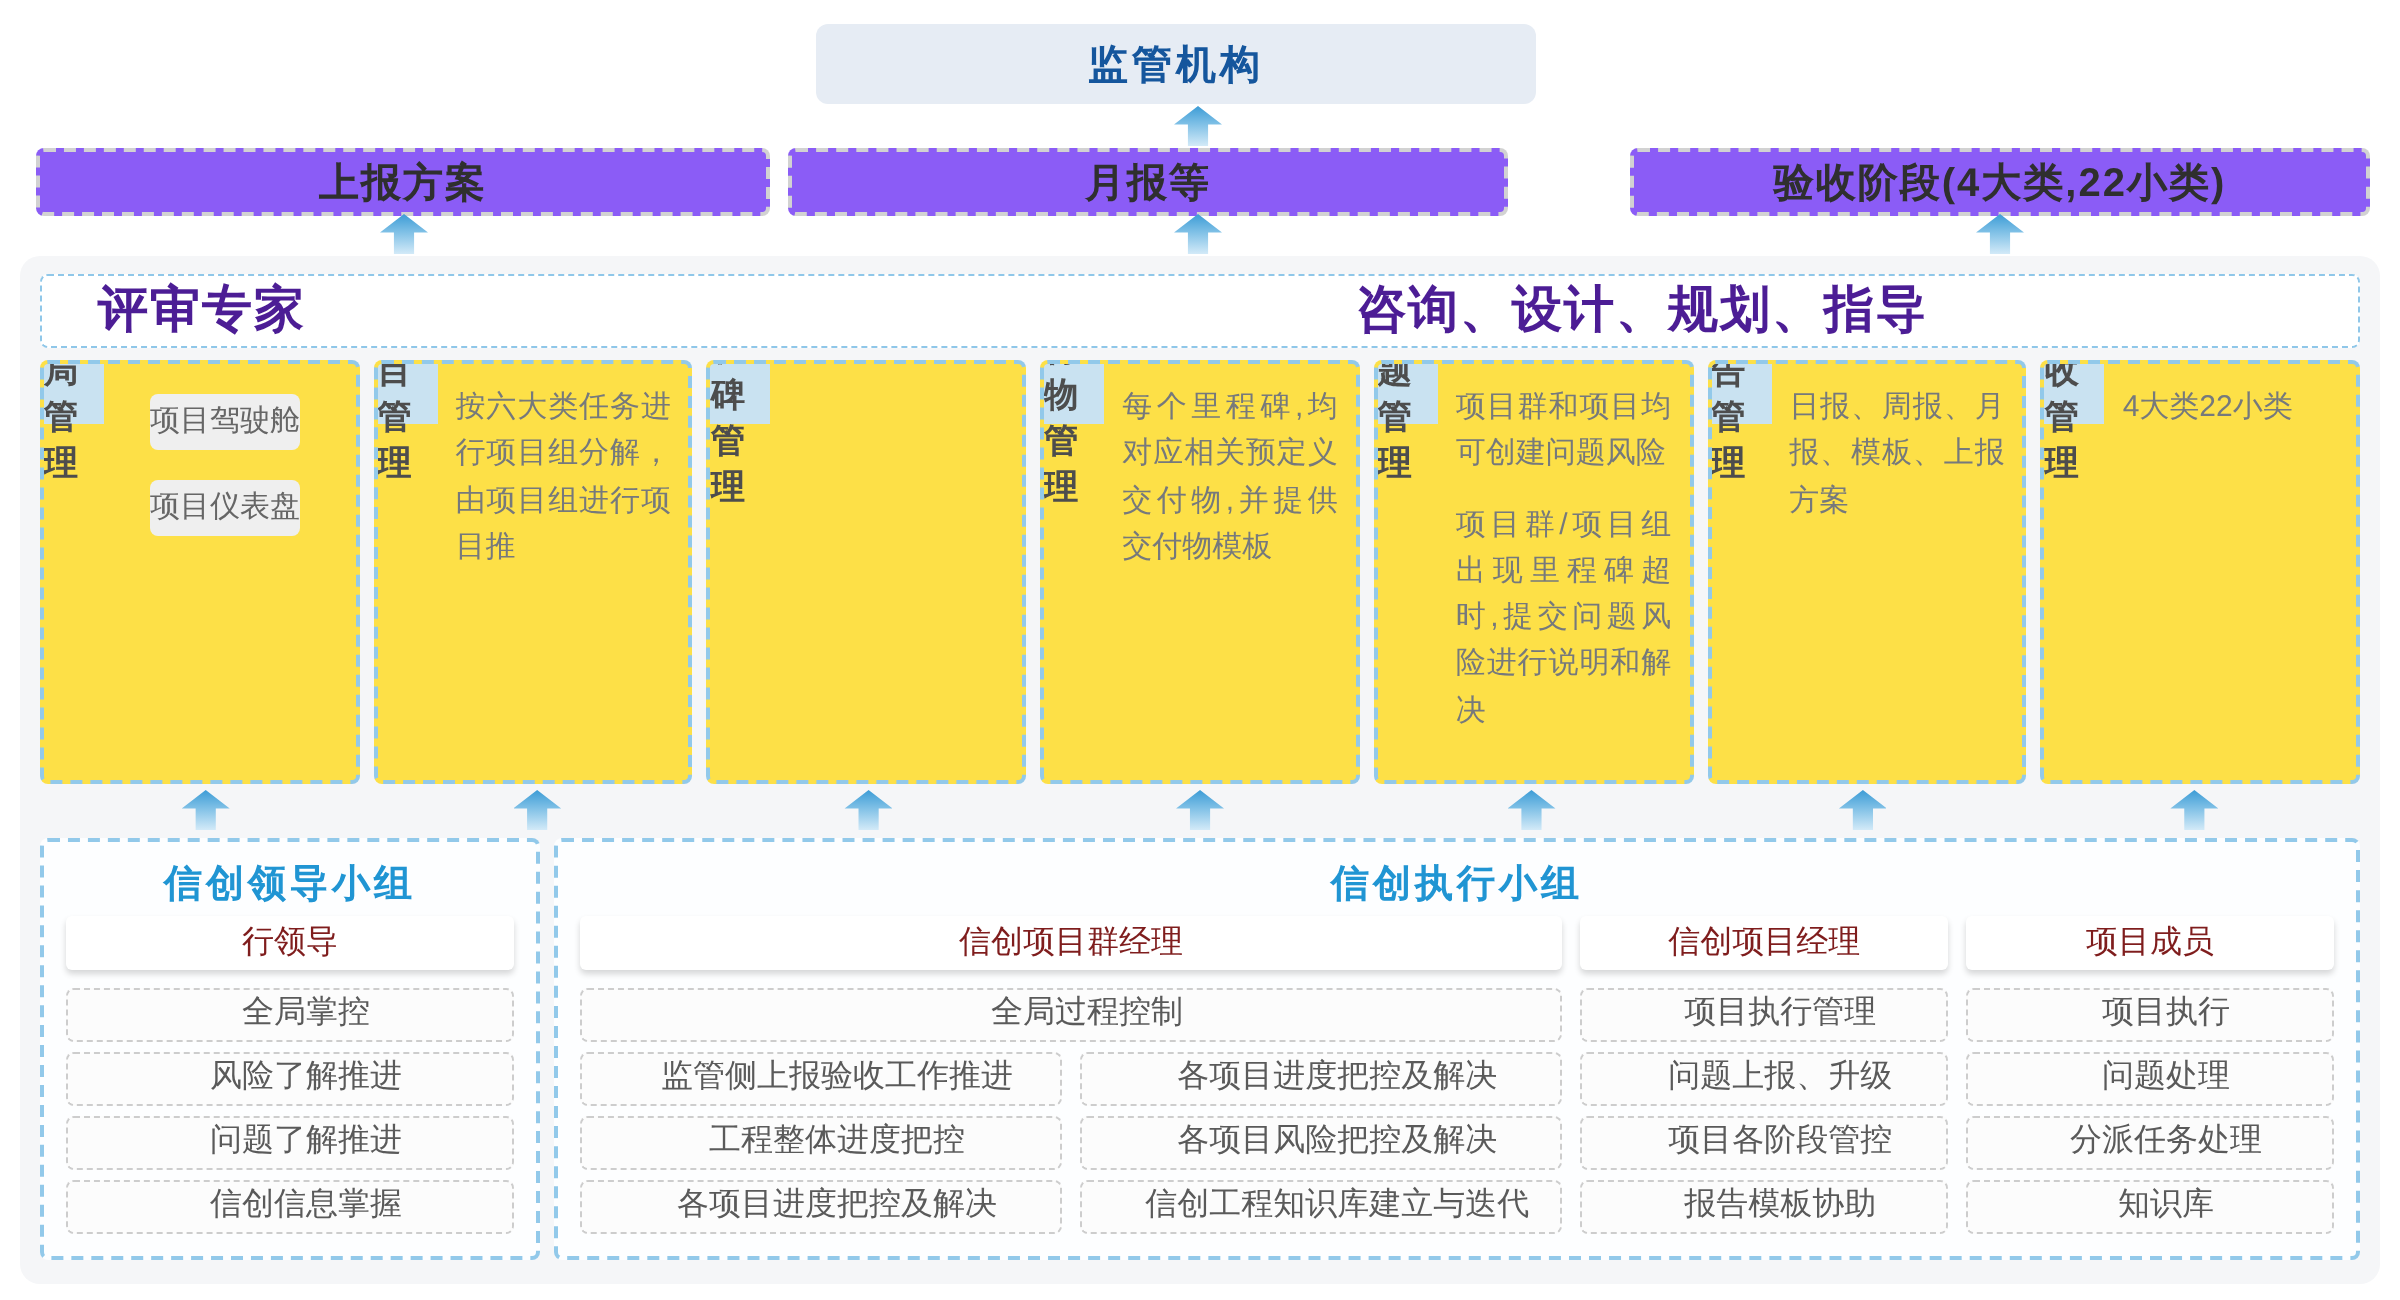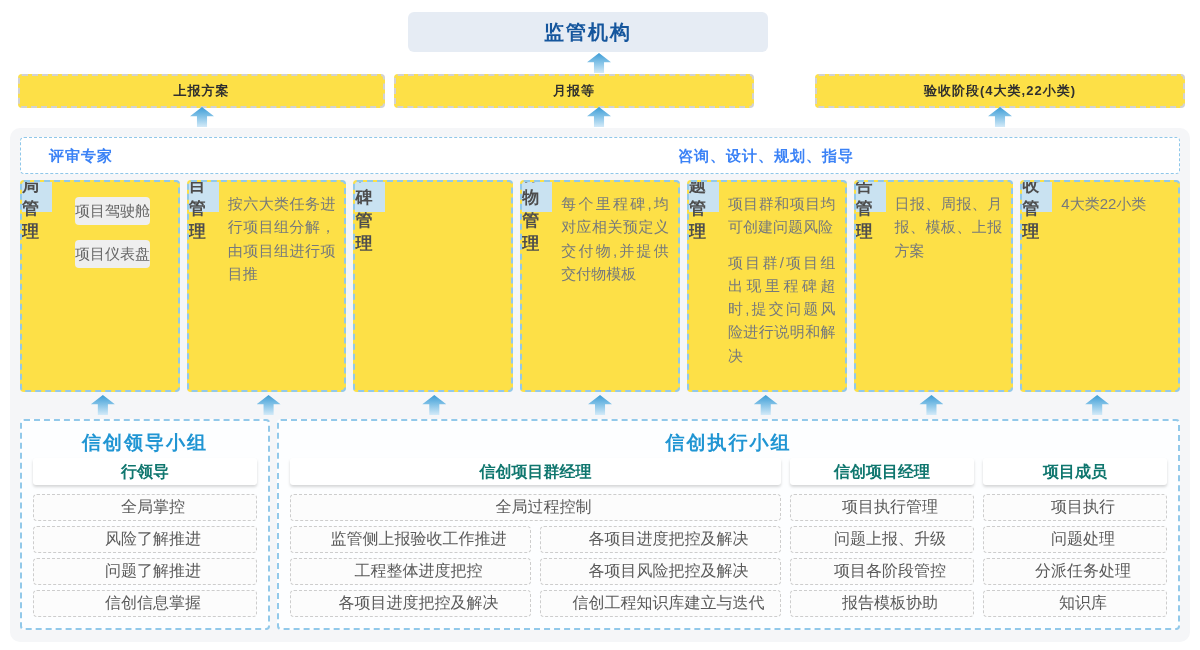--- a/index.html
+++ b/index.html
@@ -12,35 +12,35 @@
     background:#e6ecf4; border-radius:6px; display:flex; align-items:center; justify-content:center;
     font-size:20px; font-weight:bold; color:#15569d; letter-spacing:2px; }
 
   
   .arrow-up { width:24px; height:20px;
     background:linear-gradient(180deg,#3c9cd6 0%,#7fc0e6 45%,#d3eaf8 100%);
     clip-path:polygon(50% 0%,100% 46%,71% 46%,71% 100%,29% 100%,29% 46%,0% 46%); }
   .arrow-abs { position:absolute; }
 
   
-  .channel { position:absolute; top:74px; height:34px; background:#fde047;
+  .channel { position:absolute; top:74px; height:34px; background:#8b5cf6;
     border:2px dashed #d2d2d2; border-radius:4px; display:flex; align-items:center; justify-content:center;
-    font-size:13px; font-weight:bold; color:#2f2f2f; letter-spacing:1px; }
+    font-size:20px; font-weight:bold; color:#2f2f2f; letter-spacing:1px; }
   .ch1 { left:18px;  width:367px; }
   .ch2 { left:394px; width:360px; }
   .ch3 { left:815px; width:370px; }
 
   
   .platform { position:absolute; left:10px; top:128px; width:1180px; height:514px;
     background:#f5f6f8; border-radius:10px; padding:9px 10px 0; }
 
   .expert-bar { position:relative; height:37px; background:#ffffff;
     border:1px dashed #8fc7e9; border-radius:4px; margin-bottom:6px; }
-  .expert-bar span { position:absolute; top:0; line-height:35px; font-size:15px;
-    font-weight:bold; color:#3b82f6; letter-spacing:1px; }
+  .expert-bar span { position:absolute; top:0; line-height:35px; font-size:25px;
+    font-weight:bold; color:#4c1d95; letter-spacing:1px; }
   .expert-left  { left:28px; }
   .expert-right { left:657px; }
 
   
   .modules { display:flex; gap:7px; height:212px; }
   .module { flex:1; background:#fde047; border:2px dashed #92c9ea; border-radius:4px;
     display:flex; flex-direction:row; overflow:hidden; }
   .module-header { height:30px; flex:0 0 30px; background:#c9e2f1; display:flex;
     align-items:center; justify-content:center; font-size:17px; font-weight:bold; color:#4d4d4d; }
   .module-body { padding:10px 9px; font-size:15px; color:#76797c; line-height:1.55;
@@ -56,21 +56,21 @@
   
   .bottom { display:flex; gap:7px; height:211px; }
   .group-box { background:#fdfeff; border:2px dashed #92c9ea; border-radius:4px;
     padding:6px 11px 0; }
   .leader-box { width:250px; }
   .exec-box { flex:1; }
   .group-title { text-align:center; font-size:19px; font-weight:bold; color:#2095d3;
     letter-spacing:2px; height:31px; line-height:31px; }
   .role-header { height:27px; line-height:27px; background:#ffffff; border-radius:3px;
     box-shadow:0 2px 3px rgba(0,0,0,0.16); text-align:center; font-size:16px;
-    font-weight:bold; color:#0f766e; margin-bottom:9px; }
+    font-weight:normal; color:#7f1d1d; margin-bottom:9px; }
   .node-item { height:27px; line-height:24px; background:#fcfcfc; border:1.5px dashed #cdcdcd;
     border-radius:4px; text-align:center; font-size:16px; color:#5a5a5a; margin-bottom:5px;padding-left:16px; }
   .exec-columns { display:flex; gap:9px; }
   .pgm { width:56%; }
   .pgm-grid { display:flex; gap:9px; }
   .pgm-grid > div { flex:1; }
   .pm, .member { flex:1; }
 </style>
 </head>
 <body>

